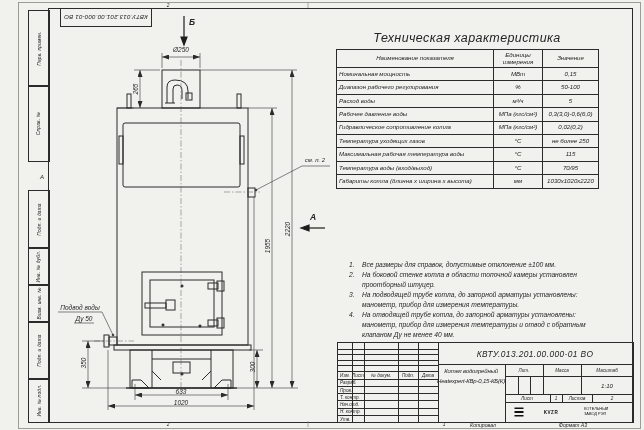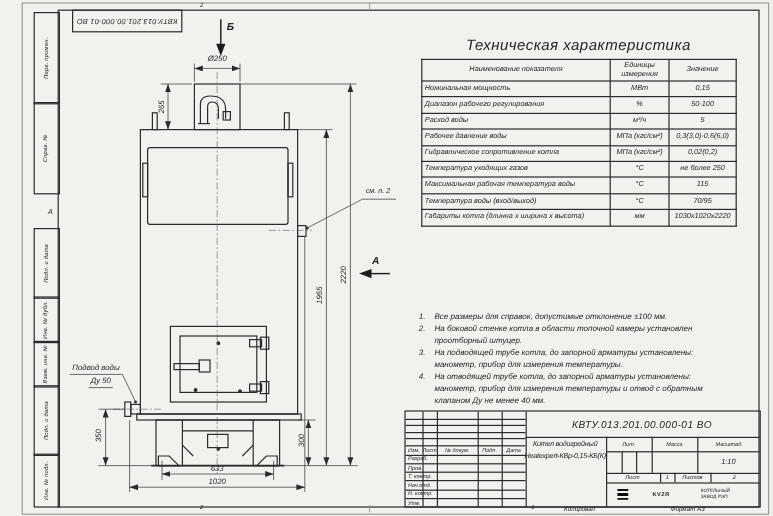--- a/index.html
+++ b/index.html
@@ -10,21 +10,21 @@
   .mbox span{transform:rotate(-90deg);white-space:nowrap;font-size:4.8px;letter-spacing:.2px;}
   .topstamp{position:absolute;left:60px;top:8px;width:90px;height:17px;border:1.1px solid #2b2b2b;display:flex;align-items:center;justify-content:center;}
   .topstamp span{transform:rotate(180deg);font-size:6.2px;white-space:nowrap;letter-spacing:.2px;}
   svg{position:absolute;left:0;top:0;}
   .hlab,.vlab,.zlab{position:absolute;white-space:nowrap;font-size:6.5px;}
   .hlab{transform:translate(-50%,-50%);}
   .vlab{transform:translate(-50%,-50%) rotate(-90deg);}
   .zlab{transform:translate(-50%,-50%);font-size:4.8px;}
   .viewlab{font-size:8.5px;font-weight:bold;}
   
-  .spec{position:absolute;left:351px;top:31px;width:262px;}
+  .spec{position:absolute;left:336px;top:31px;width:262px;}
   .spec-title{text-align:center;font-size:12.5px;letter-spacing:.4px;margin-bottom:4px;}
   .spec table{width:100%;border-collapse:collapse;table-layout:fixed;}
   .spec th,.spec td{border:0.9px solid #2b2b2b;font-size:6.1px;font-weight:normal;font-style:italic;padding:0 2px;height:12.4px;line-height:1.1;overflow:hidden;text-align:center;vertical-align:middle;}
   .spec th{height:17px;}
   .spec td.nm{text-align:left;}
   
   .notes{position:absolute;left:349px;top:260px;width:242px;}
   .note{display:flex;font-size:6.7px;line-height:1.5;}
   .note .n{width:13px;flex:none;}
   

